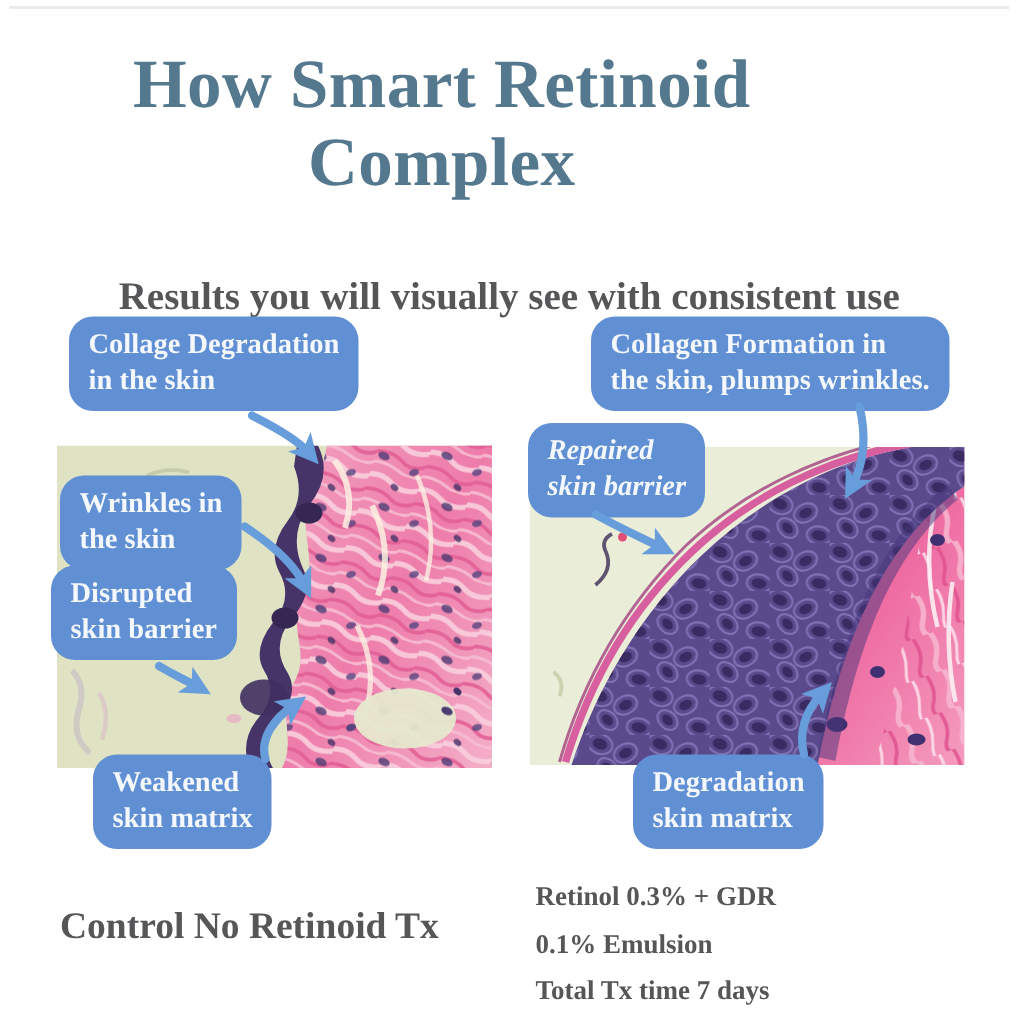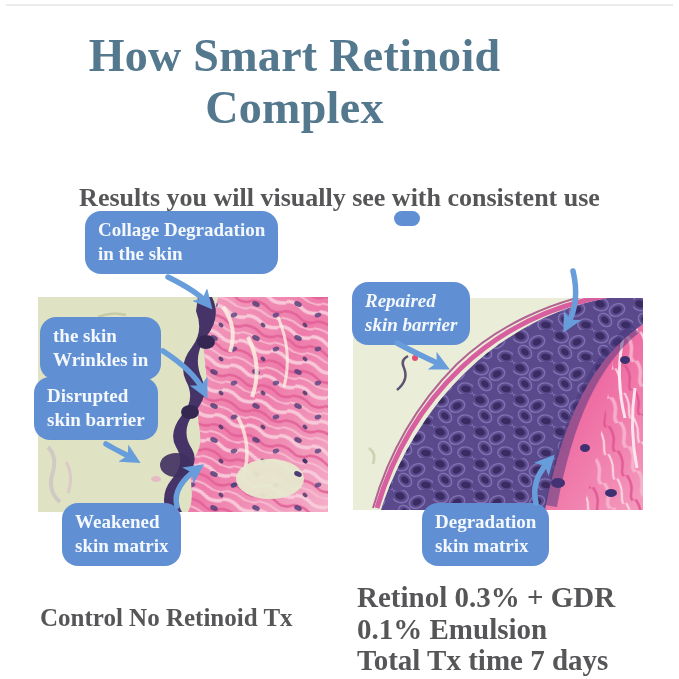--- a/index.html
+++ b/index.html
@@ -18,31 +18,31 @@
   }
   .histo{position:absolute;z-index:1;display:block;}
   .histo-left{left:38px;top:297px;width:290px;height:215px;}
   .histo-right{left:353px;top:298px;width:290px;height:212px;}
   .callout{
     position:absolute;z-index:3;background:#6090d3;color:#f4f8fd;
     border-radius:16px;padding:7px 13px 8px 13px;
     font-size:19px;line-height:24px;font-weight:700;
   }
   .callout div{white-space:nowrap;}
-  .co-collage{left:46px;top:211px;margin-left:39px;}
+  .co-collage{left:46px;top:211px;}
   .co-wrinkles{left:40px;top:317px;}
   .co-disrupted{left:34px;top:377px;}
   .co-weakened{left:62px;top:503px;}
   .co-formation{left:394px;top:211px;}
   .co-repaired{left:352px;top:282px;font-style:italic;}
   .co-strengthened{left:422px;top:503px;}
   .arrows{position:absolute;left:0;top:0;width:679px;height:679px;z-index:5;pointer-events:none;}
   .caption{position:absolute;z-index:2;color:#565659;font-weight:600;}
   .caption-left{left:40px;top:604px;font-size:25px;}
-  .caption-right{left:357px;top:582px;font-size:29px;line-height:31.5px;}
+  .caption-right{left:357px;top:582px;font-size:18px;line-height:31.5px;}
 </style>
 </head>
 <body>
 
 <div class="page">
 
   <div class="topline"></div>
 
   <div class="title">
     <div>How Smart Retinoid Complex</div>
@@ -134,32 +134,34 @@
     <path d="M44,92 q12,-10 7,-22 q-4,-8 4,-12" stroke="#5f5470" stroke-width="2.5" fill="none"></path>
     <circle cx="62" cy="60" r="3" fill="#e04f74"></circle>
     <path d="M16,150 q8,6 4,16" stroke="#c9cdab" stroke-width="2.5" fill="none" opacity="0.9"></path>
   </svg>
 
   <div class="callout co-collage">
     <div>Collage Degradation</div>
     <div>in the skin</div>
   </div>
   <div class="callout co-wrinkles">
+    <div>Wrinkles in</div>
     <div>the skin</div>
-    <div>Wrinkles in</div>
   </div>
   <div class="callout co-disrupted">
     <div>Disrupted</div>
     <div>skin barrier</div>
   </div>
   <div class="callout co-weakened">
     <div>Weakened</div>
     <div>skin matrix</div>
   </div>
   <div class="callout co-formation">
+    <div>Collagen Formation in</div>
+    <div>the skin, plumps wrinkles.</div>
   </div>
   <div class="callout co-repaired">
     <div>Repaired</div>
     <div>skin barrier</div>
   </div>
   <div class="callout co-strengthened">
     <div>Degradation</div>
     <div>skin matrix</div>
   </div>
 

